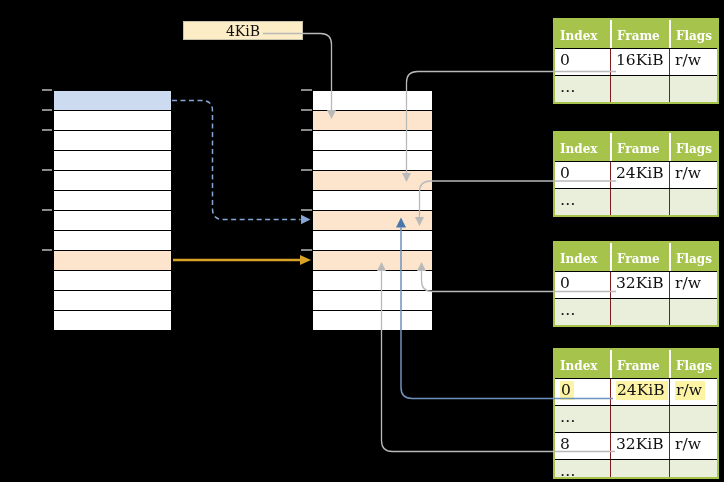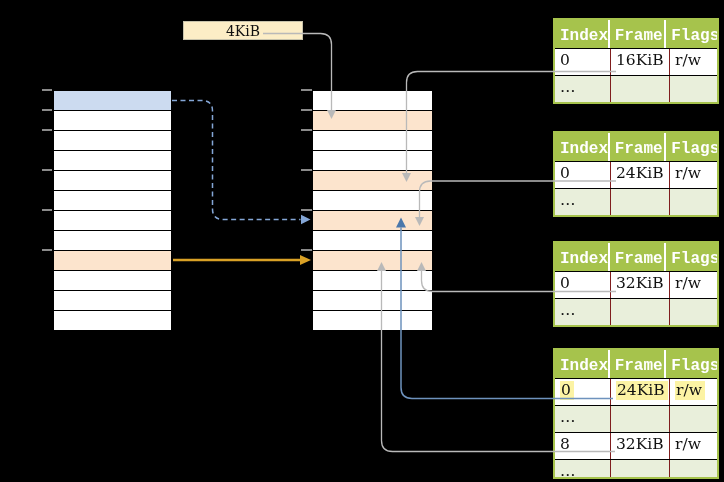--- a/index.html
+++ b/index.html
@@ -14,21 +14,21 @@
   .mrow:last-child{border-bottom:none;}
   .tick{position:absolute;height:2px;}
   
   .label-box{position:absolute;left:183px;top:21px;width:120px;height:19px;
              box-sizing:border-box;border:1px solid #c7c2ab;text-align:center;
              font-size:14px;line-height:18px;color:#101010;}
   
   .ptable{position:absolute;left:553px;width:166px;box-sizing:border-box;
           border:2px solid #a6c34c;background:#fff;}
   #pt1{top:18px;}  #pt2{top:131px;}  #pt3{top:241px;}  #pt4{top:348px;}
-  .phead{display:flex;height:28px;color:#fff;font-weight:bold;font-size:16px;font-family:Liberation Mono, monospace;}
+  .phead{display:flex;height:28px;color:#fff;font-weight:bold;font-size:12px;}
   .phead .cell{border-left:2px solid #fff;line-height:28px;}
   .phead .cell:first-child{border-left:none;}
   .prow{display:flex;height:27px;box-sizing:border-box;border-top:1px solid #000;
         font-size:15.5px;color:#111;}
   .prow.short{height:18px;overflow:hidden;}
   .prow .cell{border-left:1px solid #7f1d1d;}
   .prow .cell:first-child{border-left:none;}
   .cell{box-sizing:border-box;padding:2px 0 0 5px;overflow:hidden;white-space:nowrap;}
   .c0{width:55px;} .c1{width:59px;} .c2{flex:1 1 auto;}
   .hl{padding:0 3px 1px 1px;}

